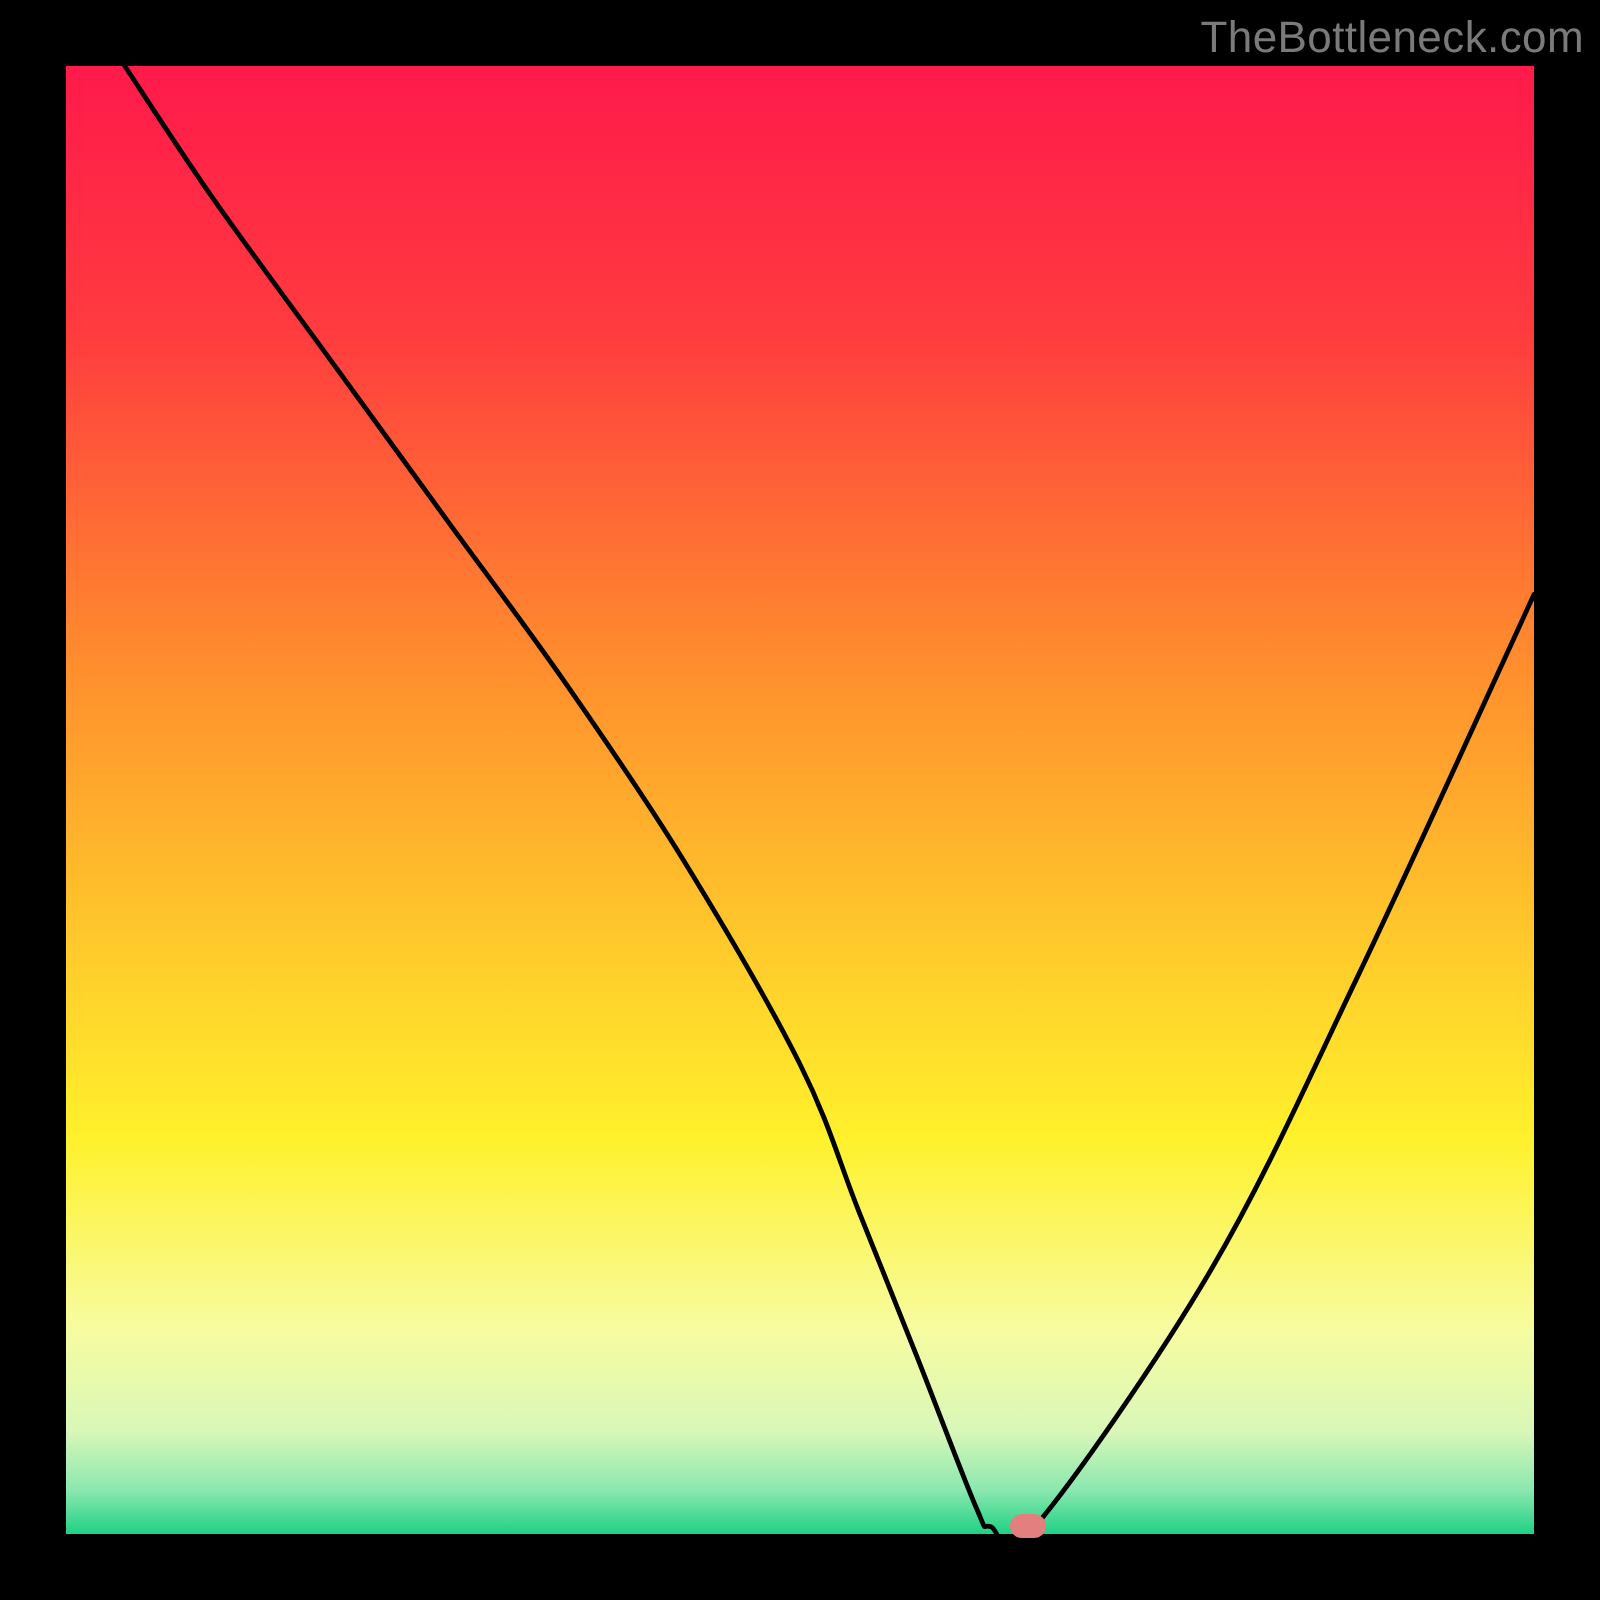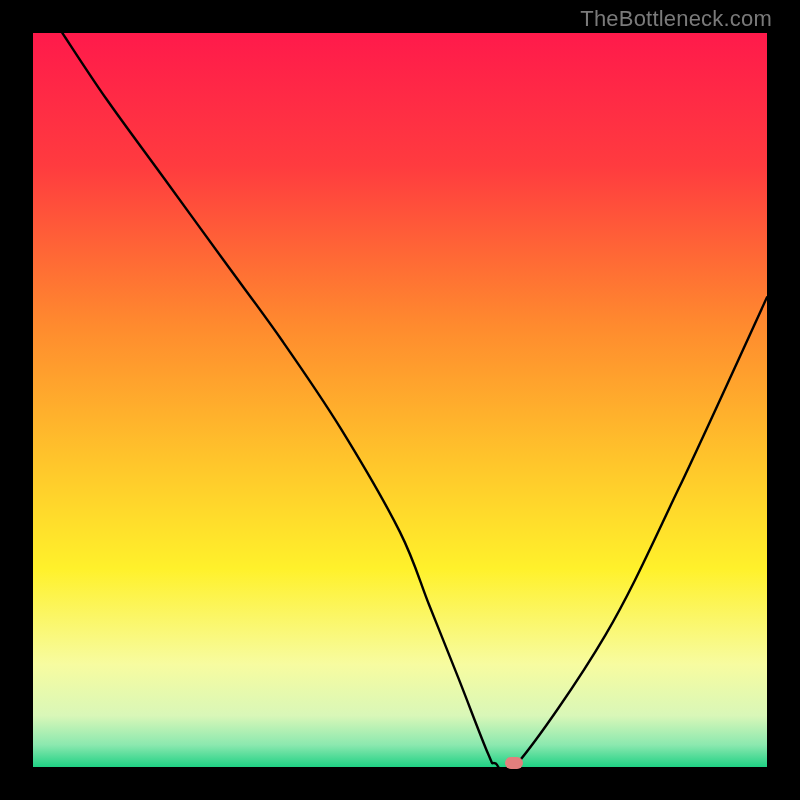--- a/index.html
+++ b/index.html
@@ -7,21 +7,21 @@
     padding: 0;
     width: 800px;
     height: 800px;
     background: #000;
     position: relative;
     font-family: Arial, sans-serif;
   }
   .watermark {
     position: absolute;
     top: 6px;
-    right: 28px;
+    right: 8px;
     color: #7a7a7a;
     font-size: 22px;
     font-weight: 500;
     letter-spacing: 0.2px;
   }
   .plot-area {
     position: absolute;
     left: 33px;
     top: 33px;
     width: 734px;

